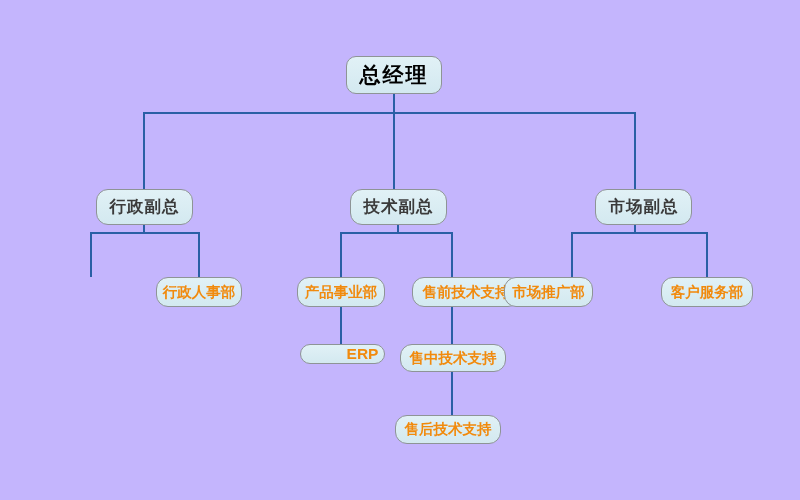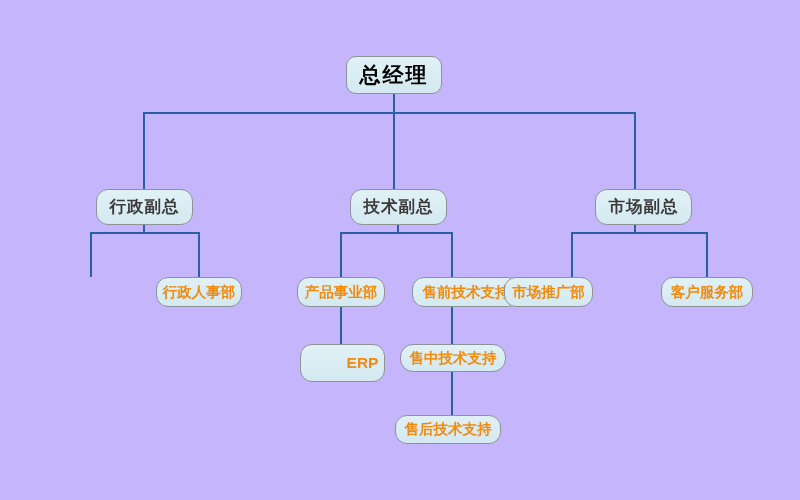--- a/index.html
+++ b/index.html
@@ -36,22 +36,22 @@
   #node-gm         { left: 346px; top:  56px; width:  96px; height: 38px; }
   #node-vp-admin   { left:  96px; top: 189px; width:  97px; height: 36px; }
   #node-vp-tech    { left: 350px; top: 189px; width:  97px; height: 36px; }
   #node-vp-market  { left: 587px; top: 189px; width:  97px; height: 36px; margin-left: 8px; }
   #node-finance    { left:  51px; top: 277px; width:  80px; height: 30px; }
   #node-admin-hr   { left: 156px; top: 277px; width:  86px; height: 30px; }
   #node-product    { left: 297px; top: 277px; width:  88px; height: 30px; }
   #node-presales   { left: 412px; top: 277px; width: 108px; height: 30px; }
   #node-marketing  { left: 504px; top: 277px; width:  89px; height: 30px; }
   #node-customer   { left: 661px; top: 277px; width:  92px; height: 30px; }
-  #node-erp        { left: 300px; top: 344px; width:  85px; height: 38px; font-size: 15.5px; padding-left: 40px; }
-  #node-midsales   { left: 400px; top: 344px; width: 106px; height: 28px; border-radius: 13px; }
+  #node-erp        { left: 300px; top: 344px; width:  85px; height: 20px; font-size: 15.5px; padding-left: 40px; }
+  #node-midsales   { left: 400px; top: 344px; width: 106px; height: 28px; }
   #node-aftersales { left: 395px; top: 415px; width: 106px; height: 29px; }
 
   
   .line {
     position: absolute;
     background: #2a5fa5;
   }
   
   #c-center-drop  { left: 393px; top:  94px; width:   2px; height: 95px; }
   #c-h1           { left: 143px; top: 112px; width: 493px; height:  2px; }

